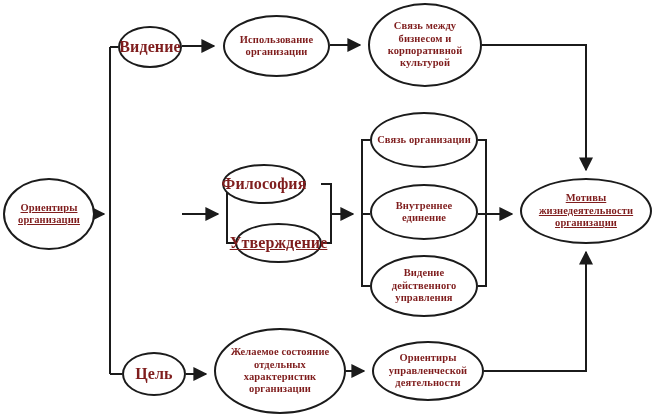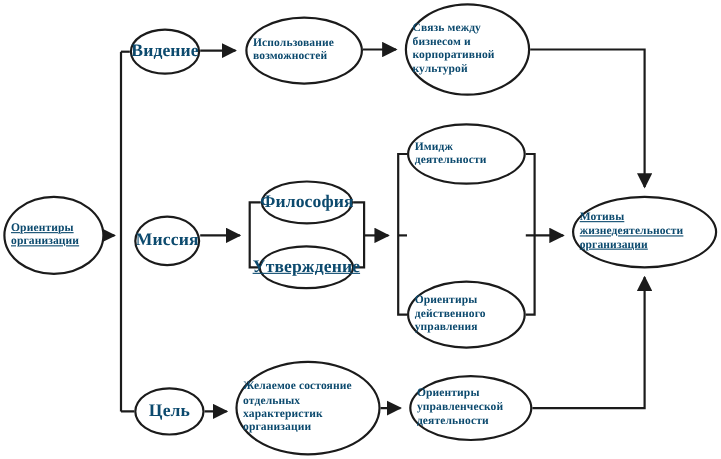--- a/index.html
+++ b/index.html
@@ -23,40 +23,40 @@
   }
   .node {
     position: absolute;
     box-sizing: border-box;
     border: 2px solid #1b1b1b;
     border-radius: 50%;
     background: #ffffff;
     display: flex;
     align-items: center;
     justify-content: center;
-    text-align: left;
+    text-align: center;
     z-index: 1;
-    color: #0c4a6e;
+    color: #7f1d1d;
   }
   .node .lbl {
     font-weight: bold;
     font-size: 10.5px;
     line-height: 1.18;
     padding: 2px 5px;
     letter-spacing: 0.1px;
   }
   .node.small .lbl { font-size: 16px; }
 
   
   .n-orientiry    { left:   3px; top: 178px; width:  92px; height: 72px; text-decoration: underline; }
   .n-videnie      { left: 118px; top:  26px; width:  64px; height: 42px; }
   .n-ispolzovanie { left: 223px; top:  15px; width: 107px; height: 62px; }
   .n-svyaz        { left: 368px; top:   3px; width: 114px; height: 84px; }
   .n-missiya      { left: 122px; top: 196px; width:  60px; height: 46px; }
-  .n-filosofiya   { left: 237px; top: 164px; width:  84px; height: 40px; }
+  .n-filosofiya   { left: 222px; top: 164px; width:  84px; height: 40px; }
   .n-utverzhdenie { left: 235px; top: 223px; width:  87px; height: 40px; text-decoration: underline; }
   .n-imidzh       { left: 370px; top: 112px; width: 108px; height: 56px; }
   .n-vnutrennee   { left: 370px; top: 184px; width: 108px; height: 56px; }
   .n-sozdanie     { left: 370px; top: 255px; width: 108px; height: 62px; }
   .n-motivy       { left: 520px; top: 178px; width: 132px; height: 66px; text-decoration: underline; }
   .n-tsel         { left: 122px; top: 352px; width:  64px; height: 44px; }
   .n-zhelaemoe    { left: 214px; top: 328px; width: 132px; height: 86px; }
   .n-sterzhen     { left: 372px; top: 341px; width: 112px; height: 60px; }
 </style>
 </head>
@@ -99,46 +99,46 @@
 
   <div class="node n-orientiry">
     <span class="lbl">Ориентиры организации</span>
   </div>
 
   <div class="node small n-videnie">
     <span class="lbl">Видение</span>
   </div>
 
   <div class="node n-ispolzovanie">
-    <span class="lbl">Использование возможностей</span>
+    <span class="lbl">Использование организации</span>
   </div>
 
   <div class="node n-svyaz">
     <span class="lbl">Связь между бизнесом и корпоративной культурой</span>
   </div>
 
-  <div class="node small n-missiya">
-    <span class="lbl">Миссия</span>
-  </div>
 
   <div class="node small n-filosofiya">
     <span class="lbl">Философия</span>
   </div>
 
   <div class="node small n-utverzhdenie">
     <span class="lbl">Утверждение</span>
   </div>
 
   <div class="node n-imidzh">
-    <span class="lbl">Имидж деятельности</span>
+    <span class="lbl">Связь организации</span>
   </div>
 
+  <div class="node n-vnutrennee">
+    <span class="lbl">Внутреннее единение</span>
+  </div>
 
   <div class="node n-sozdanie">
-    <span class="lbl">Ориентиры действенного управления</span>
+    <span class="lbl">Видение действенного управления</span>
   </div>
 
   <div class="node n-motivy">
     <span class="lbl">Мотивы жизнедеятельности организации</span>
   </div>
 
   <div class="node n-zhelaemoe">
     <span class="lbl">Желаемое состояние отдельных характеристик организации</span>
   </div>
 

